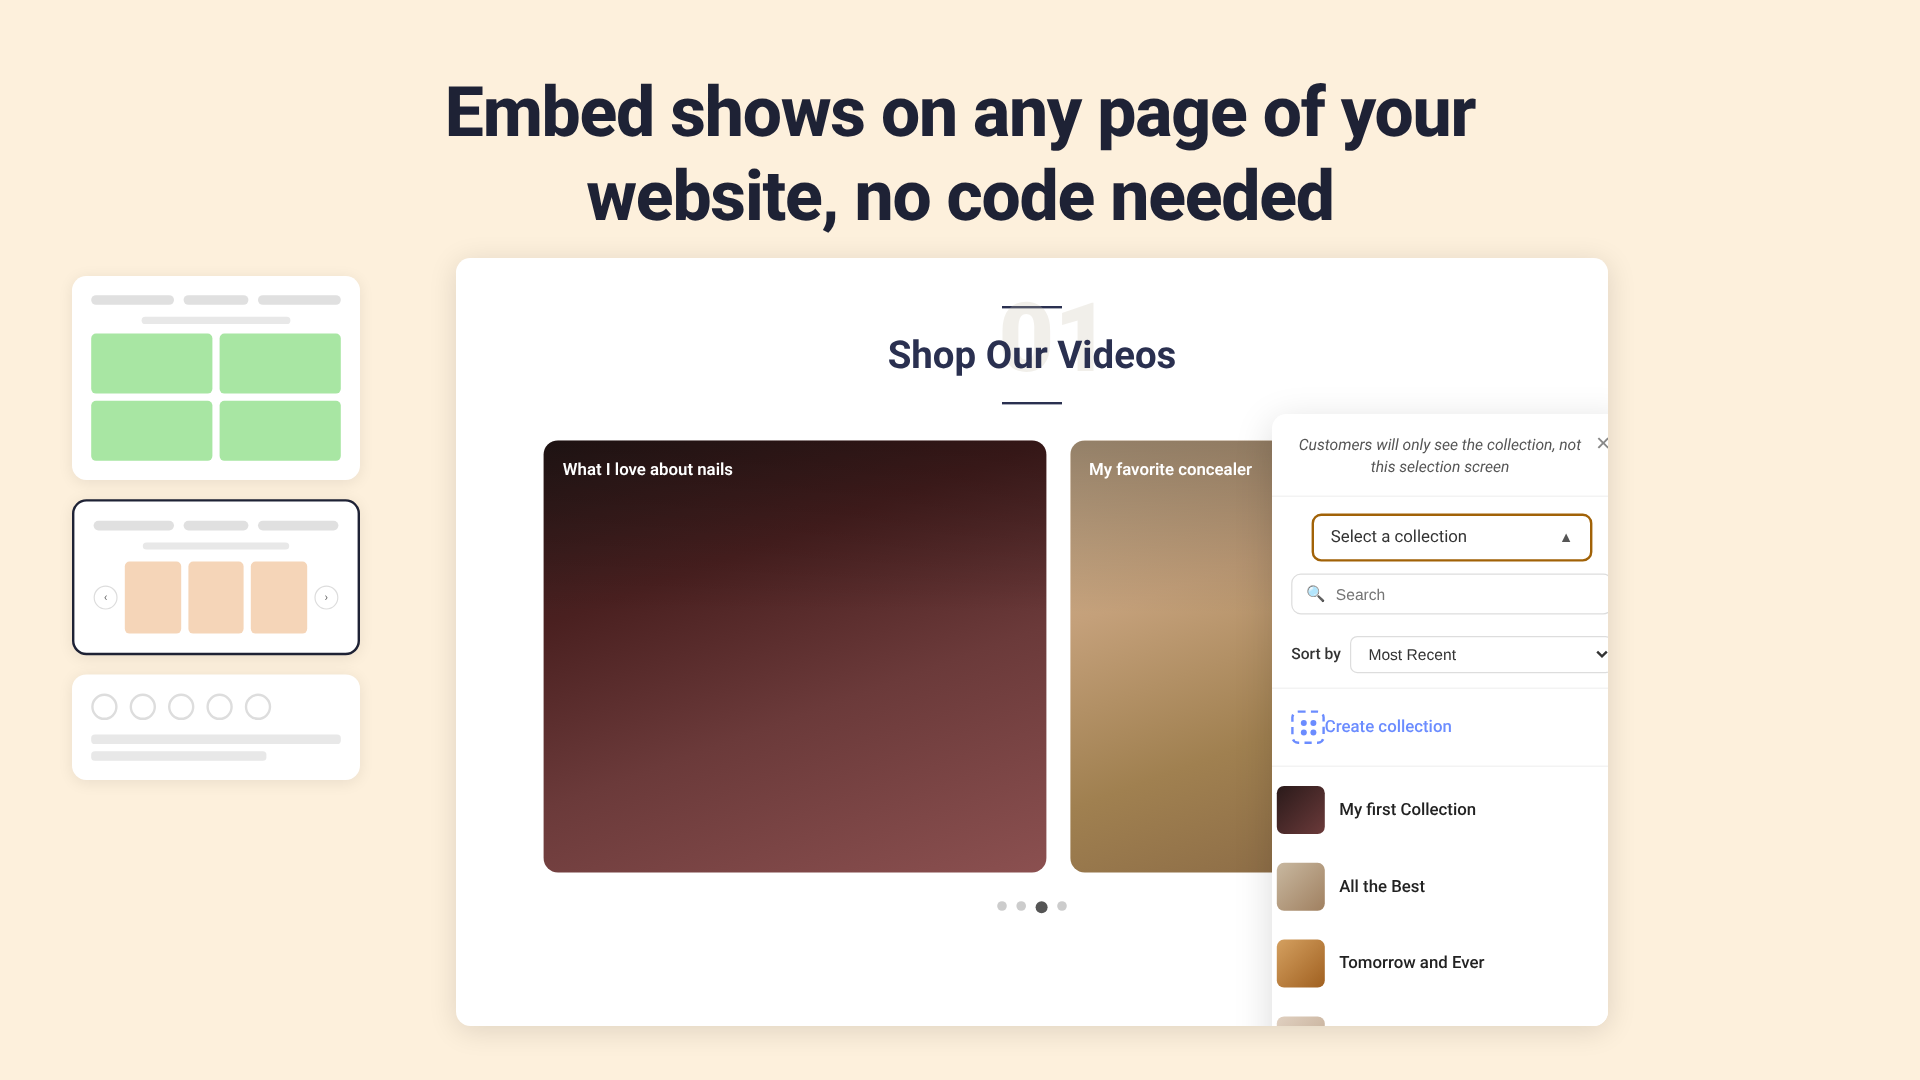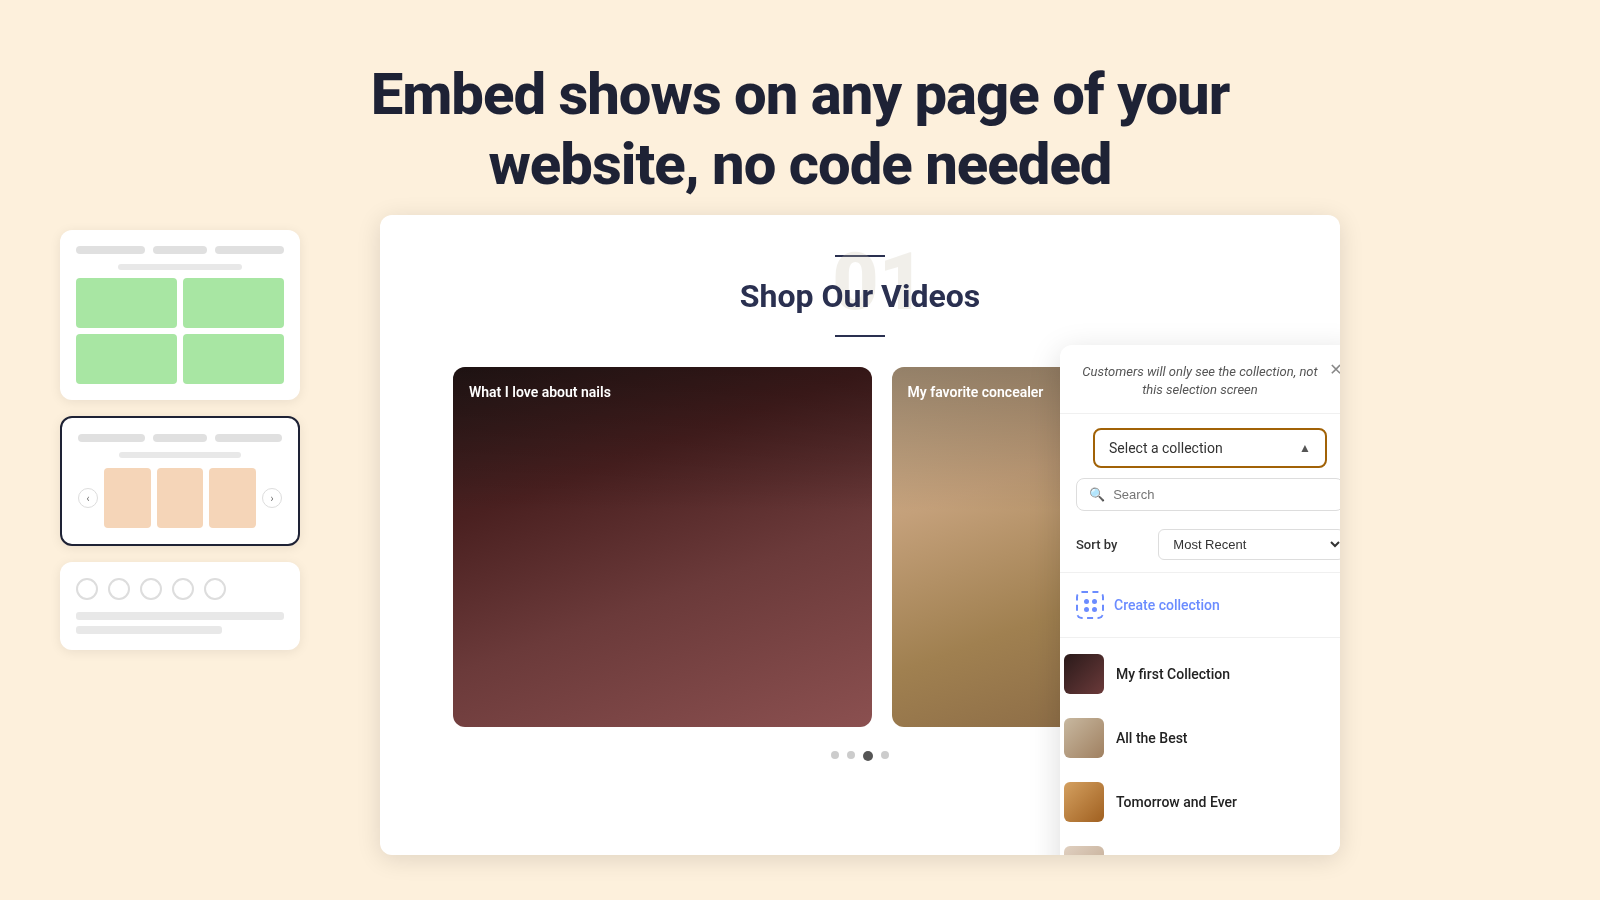--- a/index.html
+++ b/index.html
@@ -341,34 +341,32 @@
     }
 
     .panel-sortby-select {
       flex: 1;
       border: 1px solid #ddd;
       border-radius: 6px;
       padding: 6px 10px;
       font-size: 13px;
       color: #333;
       background: white;
-      margin-left: 33px;
     }
 
     .panel-divider {
       height: 1px;
       background: #f0f0f0;
       margin: 4px 0;
     }
 
     .panel-create {
       padding: 14px 16px;
       display: flex;
       align-items: center;
-      gap: 10px;
       cursor: pointer;
     }
 
     .create-icon {
       width: 28px;
       height: 28px;
       border: 2px dashed #6b8cff;
       border-radius: 6px;
       display: flex;
       align-items: center;

